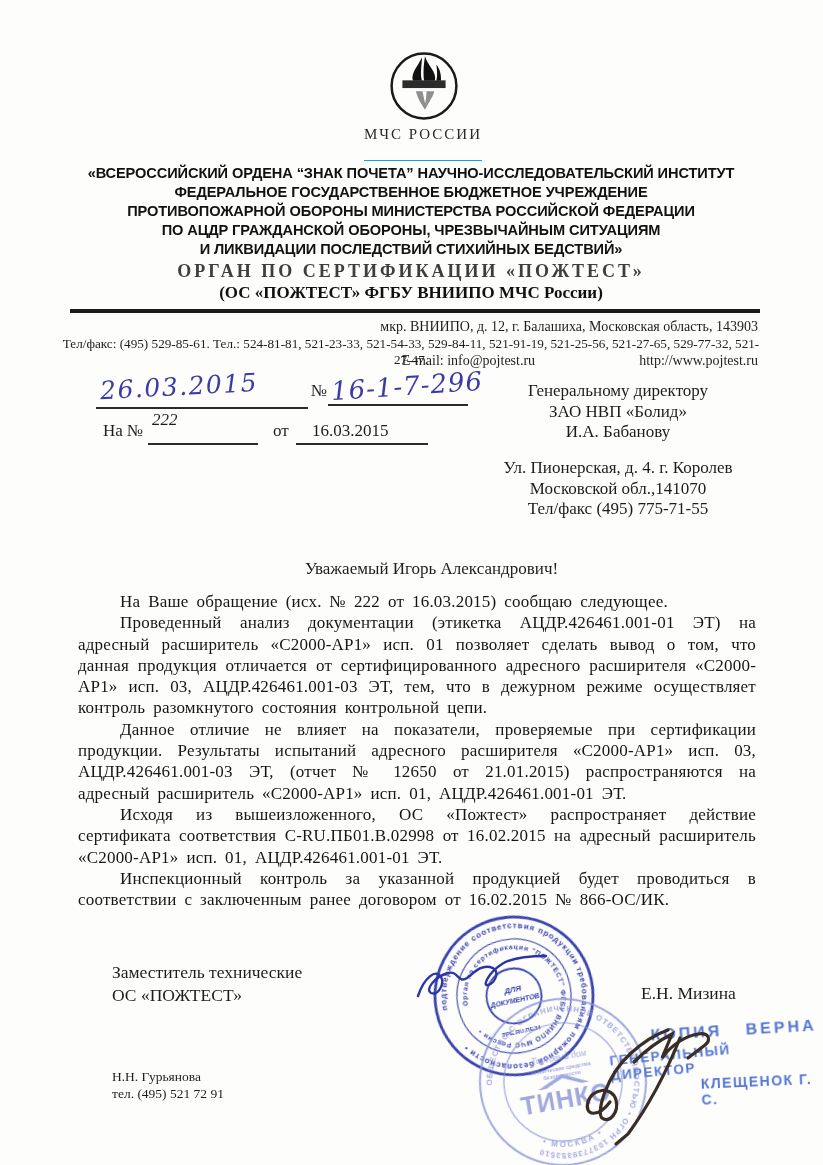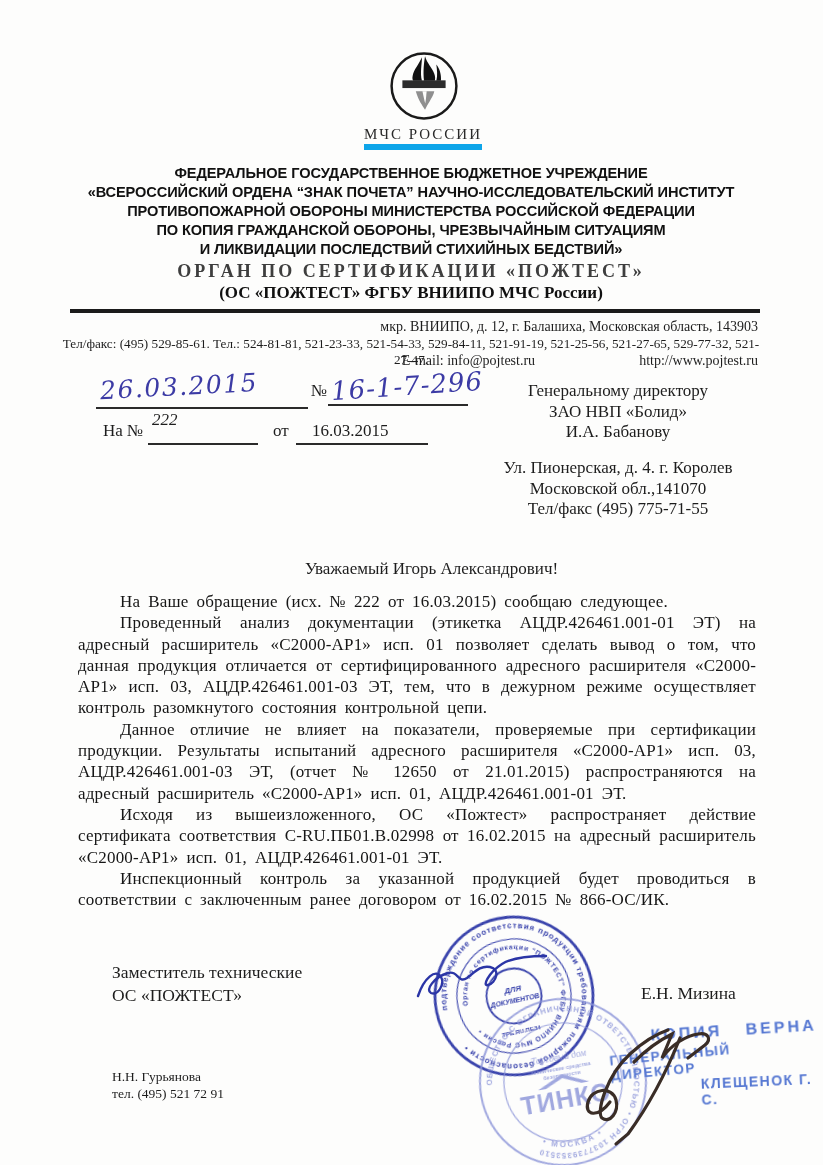--- a/index.html
+++ b/index.html
@@ -3,21 +3,21 @@
 <meta charset="utf-8">
 <style>
   html,body{margin:0;padding:0;background:#ffffff;}
   .page{position:relative;width:823px;height:1165px;background:#fdfdfc;overflow:hidden;
         font-family:"Liberation Serif",serif;color:#1d1d1d;}
   .abs{position:absolute;}
   
   .logo{left:388px;top:50px;width:72px;height:72px;}
   .logo-caption{left:338px;top:126px;width:170px;text-align:center;font-size:15px;
       letter-spacing:2px;color:#2a2a2a;}
-  .logo-caption span{border-bottom:6px solid #0ea5e9;padding-bottom:2px;}
+  .logo-caption span{border-bottom:1px solid #0ea5e9;padding-bottom:18px;}
   .org-block{left:64px;top:164px;width:694px;text-align:center;
       font-family:"Liberation Sans",sans-serif;font-weight:bold;font-size:14.6px;
       line-height:19px;color:#111;letter-spacing:-0.1px;}
   .cert-org{left:64px;top:261px;width:694px;text-align:center;font-weight:bold;
       font-size:18px;letter-spacing:3px;color:#3e3e3e;}
   .cert-org-sub{left:64px;top:283px;width:694px;text-align:center;font-weight:bold;
       font-size:17px;color:#101010;}
   .rule{left:70px;top:309px;width:690px;height:4px;background:#1b1b1b;}
   .address{left:64px;top:319px;width:694px;text-align:right;font-size:14px;}
   .phones{left:60px;top:336px;width:702px;text-align:center;font-size:13.2px;}
@@ -78,24 +78,24 @@
       <rect x="14" y="29.5" width="42" height="7.5" fill="#2c2c2c"></rect>
       <path d="M27,40 C30,50 33,53 36,58 C40,50 44,45 45,40 Z" fill="#8f8f8f"></path>
       <path d="M33.5,40 C34.5,45 35.2,48 36.2,52 C37.2,47 37.2,43 37.6,40 Z" fill="#fdfdfc"></path>
     </svg>
   </div>
   <div class="abs logo-caption">
     <span>МЧС РОССИИ</span>
   </div>
 
   <div class="abs org-block">
+    <div>«ВСЕРОССИЙСКИЙ ОРДЕНА “ЗНАК ПОЧЕТА” НАУЧНО-ИССЛЕДОВАТЕЛЬСКИЙ ИНСТИТУТ</div>
     <div>ФЕДЕРАЛЬНОЕ ГОСУДАРСТВЕННОЕ БЮДЖЕТНОЕ УЧРЕЖДЕНИЕ</div>
-    <div>«ВСЕРОССИЙСКИЙ ОРДЕНА “ЗНАК ПОЧЕТА” НАУЧНО-ИССЛЕДОВАТЕЛЬСКИЙ ИНСТИТУТ</div>
     <div>ПРОТИВОПОЖАРНОЙ ОБОРОНЫ МИНИСТЕРСТВА РОССИЙСКОЙ ФЕДЕРАЦИИ</div>
-    <div>ПО КОПИЯ ГРАЖДАНСКОЙ ОБОРОНЫ, ЧРЕЗВЫЧАЙНЫМ СИТУАЦИЯМ</div>
+    <div>ПО АЦДР ГРАЖДАНСКОЙ ОБОРОНЫ, ЧРЕЗВЫЧАЙНЫМ СИТУАЦИЯМ</div>
     <div>И ЛИКВИДАЦИИ ПОСЛЕДСТВИЙ СТИХИЙНЫХ БЕДСТВИЙ»</div>
   </div>
   <div class="abs cert-org">ОРГАН ПО СЕРТИФИКАЦИИ «ПОЖТЕСТ»</div>
   <div class="abs cert-org-sub">(ОС «ПОЖТЕСТ» ФГБУ ВНИИПО МЧС России)</div>
   <div class="abs rule"></div>
   <div class="abs address">мкр. ВНИИПО, д. 12, г. Балашиха, Московская область, 143903</div>
   <div class="abs phones">Тел/факс: (495) 529-85-61. Тел.: 524-81-81, 521-23-33, 521-54-33, 529-84-11, 521-91-19, 521-25-56, 521-27-65, 529-77-32, 521-27-47.</div>
   <div class="abs contact-row">
     <span>E-mail: info@pojtest.ru</span>
     <span>http://www.pojtest.ru</span>

